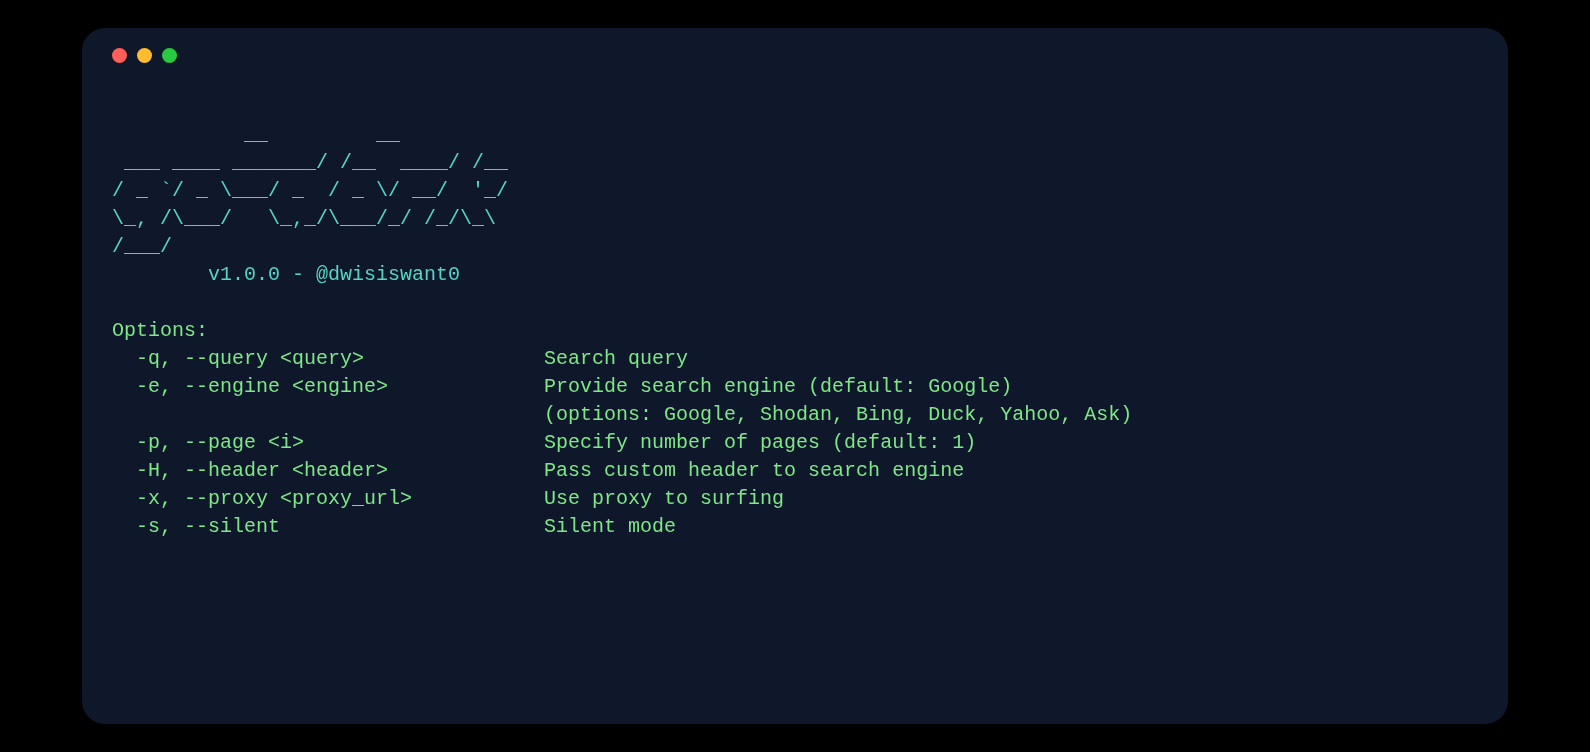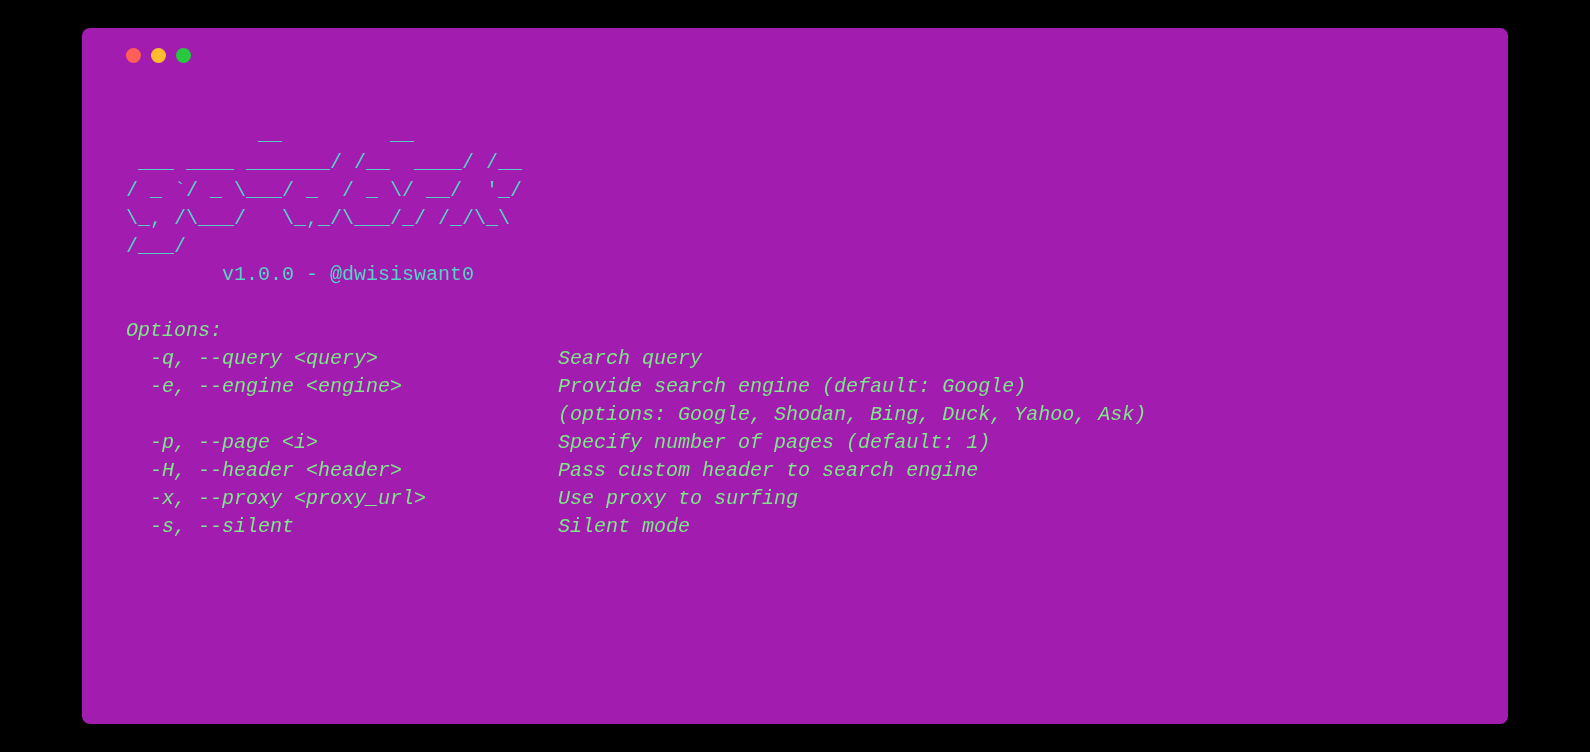--- a/index.html
+++ b/index.html
@@ -8,25 +8,25 @@
       box-sizing: border-box;
     }
     body {
       background: #000;
       width: 1590px;
       height: 752px;
       padding: 28px 82px;
       font-family: 'Menlo', 'Monaco', 'Consolas', 'Courier New', monospace;
     }
     .terminal {
-      background: #a21caf;
-      border-radius: 8px;
+      background: #0f172a;
+      border-radius: 23px;
       width: 100%;
       height: 100%;
-      padding: 20px 44px;
+      padding: 20px 30px;
       overflow: hidden;
     }
     .titlebar {
       display: flex;
       gap: 10px;
       margin-bottom: 30px;
     }
     .dot {
       width: 15px;
       height: 15px;
@@ -42,21 +42,20 @@
     }
     .ascii-art {
       color: #56d4c8;
     }
     .version-line {
       color: #56d4c8;
       text-align: center;
     }
     .options-text {
       color: #7ee787;
-      font-style: italic;
     }
   </style>
 </head>
 <body>
 
 <div class="terminal">
   <div class="titlebar">
     <div class="dot dot-red"></div>
     <div class="dot dot-yellow"></div>
     <div class="dot dot-green"></div>

